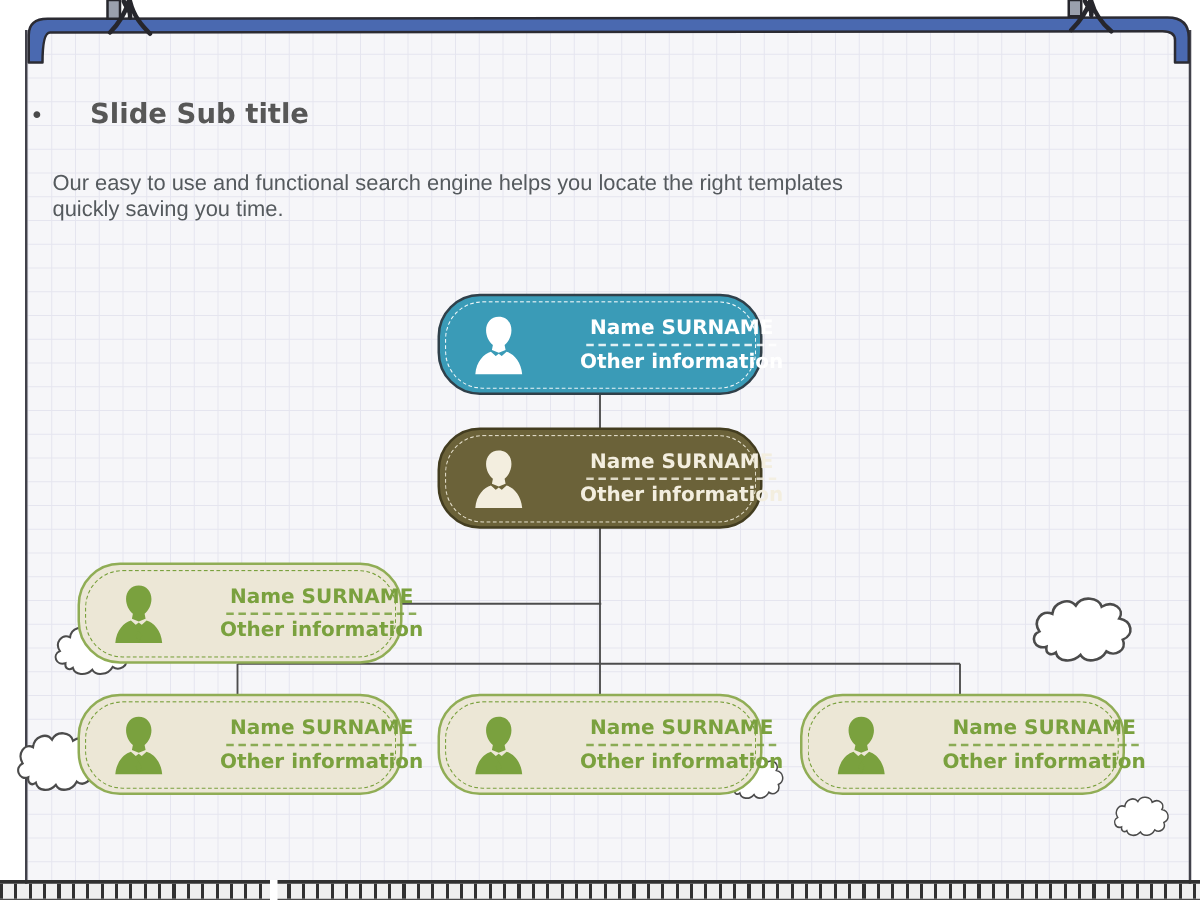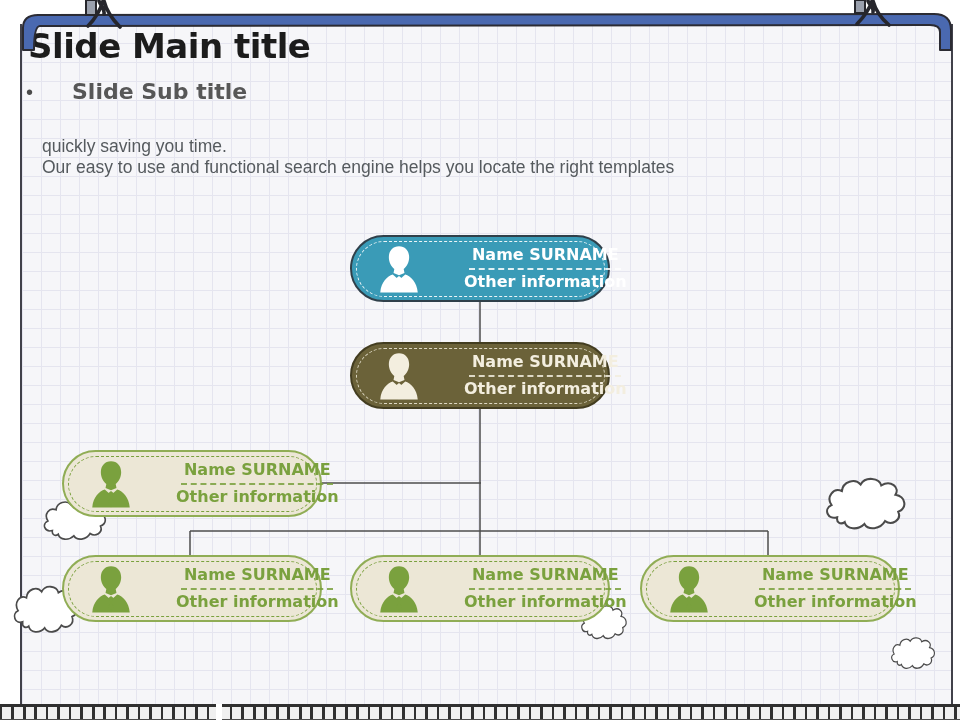--- a/index.html
+++ b/index.html
@@ -42,21 +42,21 @@
   }
   .body-text{
     position:absolute; left:42px; top:136px; width:740px; z-index:5;
     font-size:17.5px; line-height:21px; color:#555a5e;
   }
   
   .lines{position:absolute; left:0; top:0; width:960px; height:720px; z-index:2; pointer-events:none;}
   .clouds{position:absolute; left:0; top:0; width:960px; height:720px; z-index:3; pointer-events:none;}
   
   .node{
-    position:absolute; width:260px; height:67px; border-radius:34px;
+    position:absolute; width:260px; height:81px; border-radius:34px;
     display:flex; align-items:center; box-sizing:border-box; z-index:4;gap:40px;
   }
   .node::before{
     content:""; position:absolute; inset:3.5px;
     border:1.6px dashed rgba(255,255,255,.9); border-radius:30px; pointer-events:none;
   }
   .node.teal{background:#3a9bb7; border:2.5px solid #30404a;}
   .node.olive{background:#6b6239; border:2.5px solid #433d20;}
   .node.outline{background:#ece7d6; border:2px solid #90ad55;}
   .node.outline::before{border-color:#7aa13e;}
@@ -97,28 +97,27 @@
     <defs>
       <path id="cloud" d="M14,44 C4,47 -1,35 8,31 C2,22 10,12 19,16 C20,6 33,2 39,9 C44,0 59,2 61,10 C71,4 81,12 76,20 C87,22 89,34 79,38 C83,47 72,53 65,48 C60,57 47,58 43,51 C36,58 24,57 22,49 C18,52 13,50 14,44 Z" fill="#ffffff" stroke="#4b4b4b" stroke-width="2.2"></path>
     </defs>
     <use href="#cloud" transform="translate(42,498) scale(0.74,0.74)"></use>
     <use href="#cloud" transform="translate(12,584) scale(0.76,0.86)"></use>
     <use href="#cloud" transform="translate(824,476) scale(0.94,0.94)"></use>
     <use href="#cloud" transform="translate(580,604) scale(0.54,0.62)"></use>
     <use href="#cloud" transform="translate(890,636) scale(0.52,0.58)"></use>
   </svg>
 
-  <div class="title">Slide Main title</div>
   <div class="subtitle-row">
     <span class="bullet">•</span>
     <span class="subtitle">Slide Sub title</span>
   </div>
   <div class="body-text">
+    <div>Our easy to use and functional search engine helps you locate the right templates</div>
     <div>quickly saving you time.</div>
-    <div>Our easy to use and functional search engine helps you locate the right templates</div>
   </div>
 
   <div class="node teal" style="left:350px;top:235px">
     <svg class="person" viewBox="0 0 64 64">
       <g fill="currentColor">
         <path d="M32 3c-8 0-13 6-13 14 0 6 3 12 7 15l-1 5 7 3 7-3-1-5c4-3 7-9 7-15 0-8-5-14-13-14z"></path>
         <path d="M8 62c1-13 9-21 16-23l8 7 8-7c7 2 15 10 16 23z"></path>
         <path d="M32 49l-4-5 4-3 4 3z"></path>
           <path d="M32 49l-3 5 3 8 3-8z"></path>
       </g>

